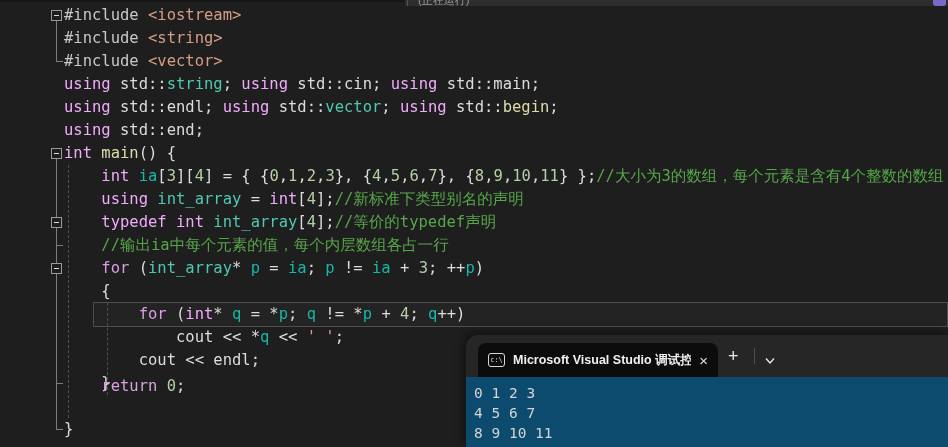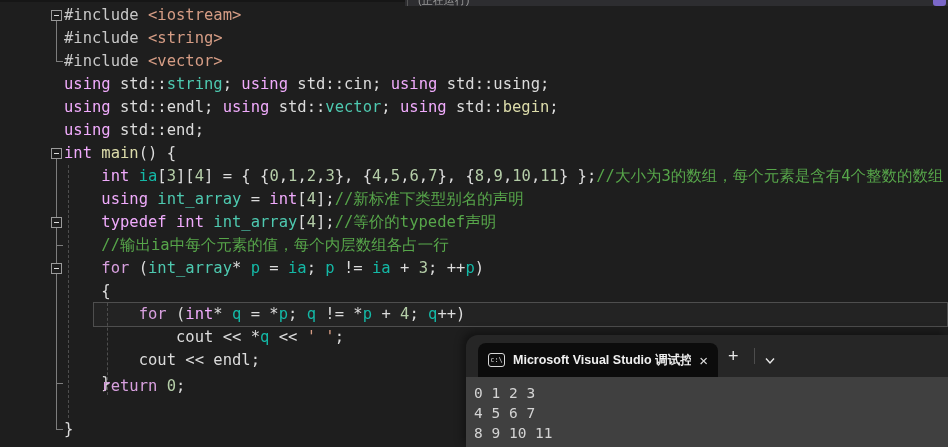--- a/index.html
+++ b/index.html
@@ -37,21 +37,21 @@
             padding:0 10px;box-sizing:border-box;}
   .cmd-icon{flex:0 0 auto;width:17px;height:14px;border:1px solid #d8d8d8;border-radius:3px;
             color:#d8d8d8;font-size:7px;line-height:12px;text-align:center;box-sizing:border-box;}
   .tab-title{flex:1;color:#f0f0f0;font-family:"Liberation Sans",sans-serif;font-size:12.5px;
              font-weight:700;white-space:nowrap;overflow:hidden;}
   .tab-close{flex:0 0 auto;color:#e0e0e0;font-size:15px;font-family:"Liberation Sans",sans-serif;cursor:default;}
   .newtab{position:absolute;left:262px;top:11px;color:#e8e8e8;font-size:18px;
           font-family:"Liberation Sans",sans-serif;}
   .tb-sep{position:absolute;left:288px;top:13px;width:1px;height:16px;background:#4d4d4d;}
   .chev{position:absolute;left:298px;top:16px;}
-  #console{position:absolute;top:42px;left:0;right:0;bottom:0;background:#404040;overflow:hidden;}
+  #console{position:absolute;top:42px;left:0;right:0;bottom:0;background:#0c4a6e;overflow:hidden;}
   .console-line{position:absolute;left:8px;line-height:20px;font-size:14.5px;color:#d4d4d4;
                 white-space:pre;font-family:"DejaVu Sans Mono",monospace;}
 </style>
 </head>
 <body>
 
 <div id="screen">
   <div class="top-edge"></div>
 
   <div id="editor">
@@ -67,21 +67,21 @@
         <div class="region-line" style="top: 274px; height: 110px;"></div>
         <div class="fold-box" style="top: 10px;"></div>
         <div class="fold-box" style="top: 148px;"></div>
         <div class="fold-box" style="top: 217px;"></div>
         <div class="fold-box" style="top: 263px;"></div>
       </div>
     <div id="lines">
         <div class="code-line" style="top: 4px;"><span class="tk-pre">#include </span><span class="tk-str">&lt;iostream&gt;</span></div>
         <div class="code-line" style="top: 27px;"><span class="tk-pre">#include </span><span class="tk-str">&lt;string&gt;</span></div>
         <div class="code-line" style="top: 50px;"><span class="tk-pre">#include </span><span class="tk-str">&lt;vector&gt;</span></div>
-        <div class="code-line" style="top: 73px;"><span class="tk-kw">using</span><span class="tk-def"> std::</span><span class="tk-type">string</span><span class="tk-def">; </span><span class="tk-kw">using</span><span class="tk-def"> std::cin; </span><span class="tk-kw">using</span><span class="tk-def"> std::using;</span></div>
+        <div class="code-line" style="top: 73px;"><span class="tk-kw">using</span><span class="tk-def"> std::</span><span class="tk-type">string</span><span class="tk-def">; </span><span class="tk-kw">using</span><span class="tk-def"> std::cin; </span><span class="tk-kw">using</span><span class="tk-def"> std::main;</span></div>
         <div class="code-line" style="top: 96px;"><span class="tk-kw">using</span><span class="tk-def"> std::endl; </span><span class="tk-kw">using</span><span class="tk-def"> std::</span><span class="tk-type">vector</span><span class="tk-def">; </span><span class="tk-kw">using</span><span class="tk-def"> std::</span><span class="tk-fn">begin</span><span class="tk-def">;</span></div>
         <div class="code-line" style="top: 119px;"><span class="tk-kw">using</span><span class="tk-def"> std::end;</span></div>
         <div class="code-line" style="top: 142px;"><span class="tk-kw">int</span><span class="tk-def"> </span><span class="tk-fn">main</span><span class="tk-def">() {</span></div>
         <div class="code-line" style="top: 165px;"><span class="tk-def">    </span><span class="tk-kw">int</span><span class="tk-def"> </span><span class="tk-var">ia</span><span class="tk-def">[</span><span class="tk-num">3</span><span class="tk-def">][</span><span class="tk-num">4</span><span class="tk-def">] = { {</span><span class="tk-num">0</span><span class="tk-def">,</span><span class="tk-num">1</span><span class="tk-def">,</span><span class="tk-num">2</span><span class="tk-def">,</span><span class="tk-num">3</span><span class="tk-def">}, {</span><span class="tk-num">4</span><span class="tk-def">,</span><span class="tk-num">5</span><span class="tk-def">,</span><span class="tk-num">6</span><span class="tk-def">,</span><span class="tk-num">7</span><span class="tk-def">}, {</span><span class="tk-num">8</span><span class="tk-def">,</span><span class="tk-num">9</span><span class="tk-def">,</span><span class="tk-num">10</span><span class="tk-def">,</span><span class="tk-num">11</span><span class="tk-def">} };</span><span class="tk-cmt">//大小为3的数组，每个元素是含有4个整数的数组</span></div>
         <div class="code-line" style="top: 188px;"><span class="tk-def">    </span><span class="tk-kw">using</span><span class="tk-def"> </span><span class="tk-type">int_array</span><span class="tk-def"> = </span><span class="tk-kw">int</span><span class="tk-def">[</span><span class="tk-num">4</span><span class="tk-def">];</span><span class="tk-cmt">//新标准下类型别名的声明</span></div>
         <div class="code-line" style="top: 211px;"><span class="tk-def">    </span><span class="tk-kw">typedef</span><span class="tk-def"> </span><span class="tk-kw">int</span><span class="tk-def"> </span><span class="tk-type">int_array</span><span class="tk-def">[</span><span class="tk-num">4</span><span class="tk-def">];</span><span class="tk-cmt">//等价的typedef声明</span></div>
         <div class="code-line" style="top: 234px;"><span class="tk-def">    </span><span class="tk-cmt">//输出ia中每个元素的值，每个内层数组各占一行</span></div>
         <div class="code-line" style="top: 257px;"><span class="tk-def">    </span><span class="tk-ctl">for</span><span class="tk-def"> (</span><span class="tk-type">int_array</span><span class="tk-def">* </span><span class="tk-var">p</span><span class="tk-def"> = </span><span class="tk-var">ia</span><span class="tk-def">; </span><span class="tk-var">p</span><span class="tk-def"> != </span><span class="tk-var">ia</span><span class="tk-def"> + </span><span class="tk-num">3</span><span class="tk-def">; ++</span><span class="tk-var">p</span><span class="tk-def">)</span></div>
         <div class="code-line" style="top: 280px;"><span class="tk-def">    {</span></div>
         <div class="code-line" style="top: 303px;"><span class="tk-def">        </span><span class="tk-ctl">for</span><span class="tk-def"> (</span><span class="tk-kw">int</span><span class="tk-def">* </span><span class="tk-var">q</span><span class="tk-def"> = *</span><span class="tk-var">p</span><span class="tk-def">; </span><span class="tk-var">q</span><span class="tk-def"> != *</span><span class="tk-var">p</span><span class="tk-def"> + </span><span class="tk-num">4</span><span class="tk-def">; </span><span class="tk-var">q</span><span class="tk-def">++)</span></div>

